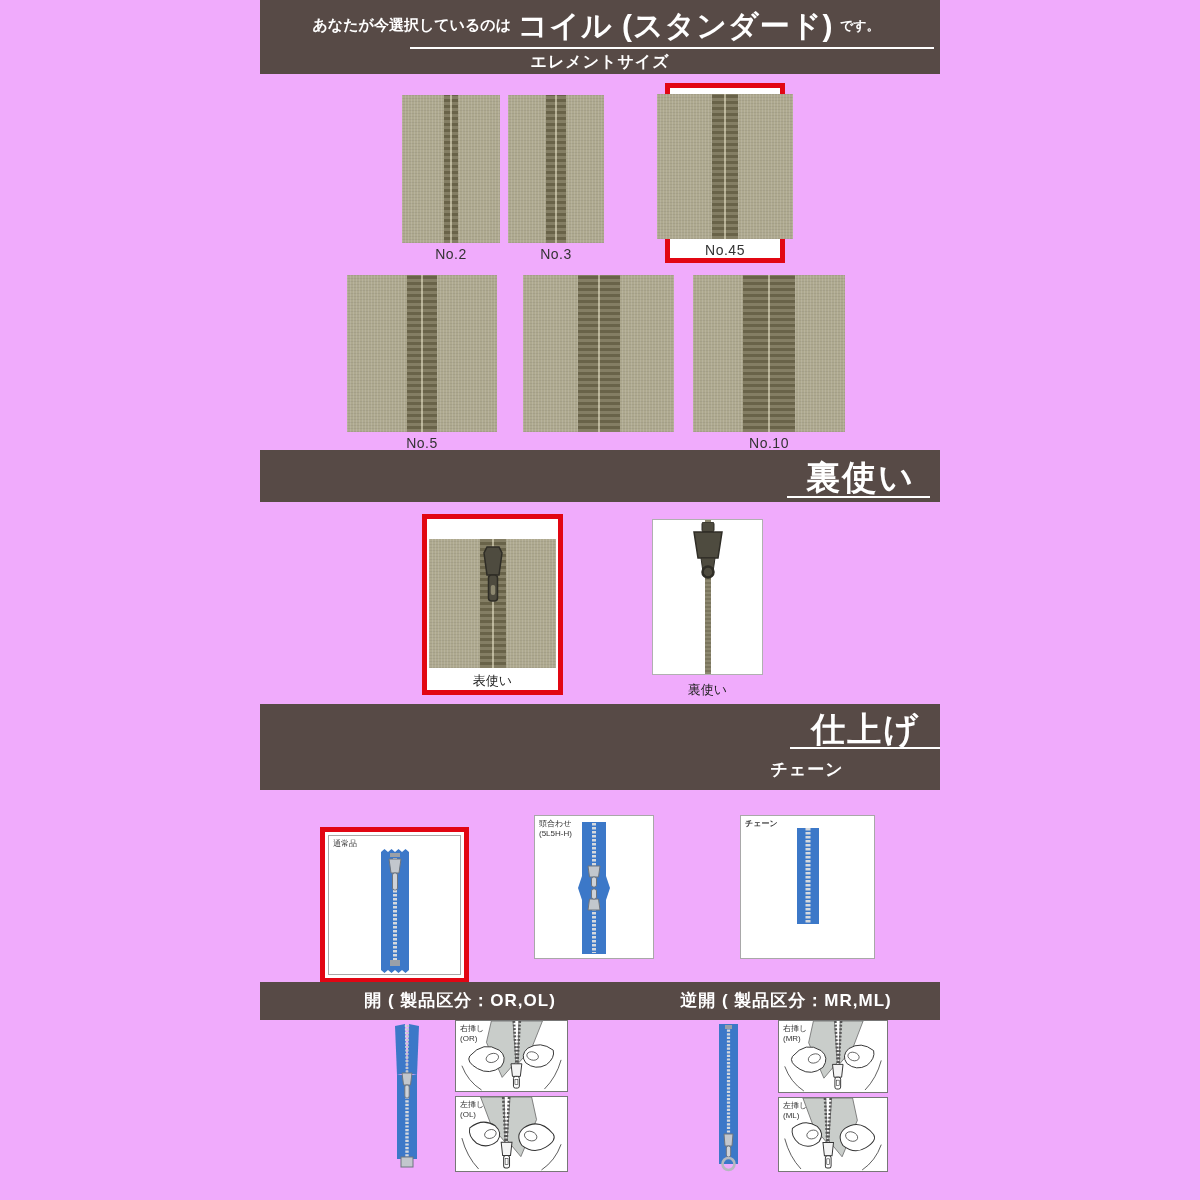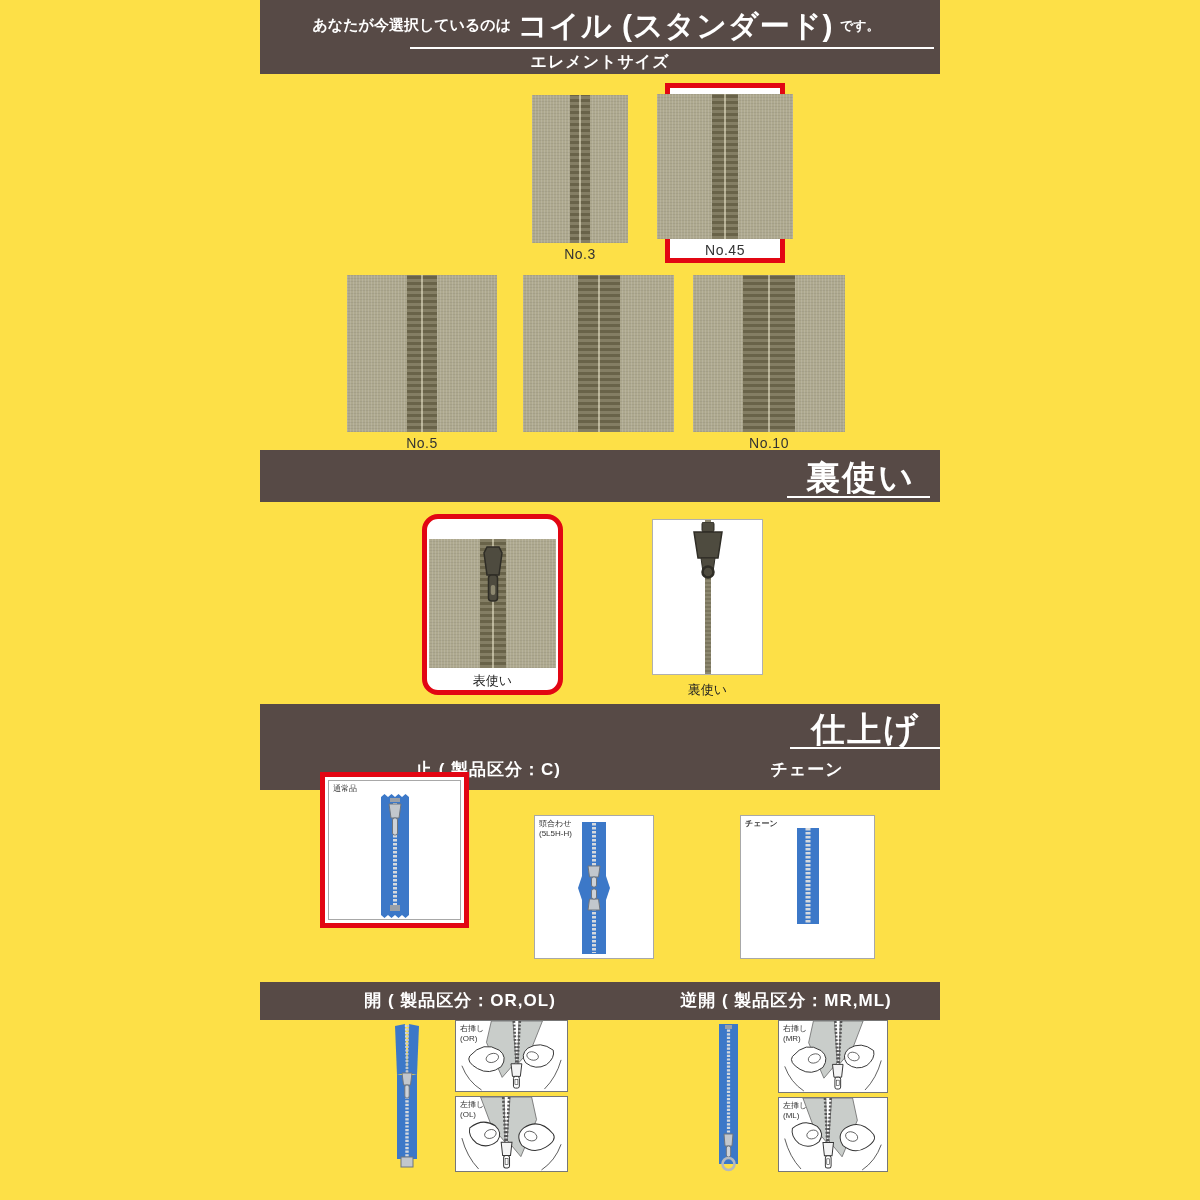--- a/index.html
+++ b/index.html
@@ -1,16 +1,16 @@
 <!DOCTYPE html>
 <html><head>
 <meta charset="utf-8">
 <style>
   html,body{margin:0;padding:0;background:#fff;}
-  .page{position:relative;width:1200px;height:1200px;background:#fde047;overflow:hidden;
+  .page{position:relative;width:1200px;height:1200px;background:#f0abfc;overflow:hidden;
         font-family:"Liberation Sans","DejaVu Sans",sans-serif;color:#222;}
   .bar{position:absolute;left:260px;width:680px;background:#574a46;color:#fff;}
   
   .hdr{top:0;height:74px;}
   .hdr-line1{position:absolute;top:6px;left:0;right:8px;text-align:center;white-space:nowrap;}
   .hdr-pre{font-size:15px;font-weight:bold;vertical-align:6px;}
   .hdr-sel{font-size:30px;font-weight:bold;letter-spacing:1px;margin:0 2px;}
   .hdr-suf{font-size:13px;font-weight:bold;vertical-align:6px;}
   .hdr-underline{position:absolute;top:47px;left:150px;right:6px;height:2px;background:#fff;}
   .hdr-sub{position:absolute;top:52px;left:0;right:0;text-align:center;font-size:16px;font-weight:bold;letter-spacing:1px;}
@@ -55,21 +55,27 @@
   <div class="bar hdr">
     <div class="hdr-line1">
       <span class="hdr-pre">あなたが今選択しているのは</span>
       <span class="hdr-sel">コイル (スタンダード)</span>
       <span class="hdr-suf">です。</span>
     </div>
     <div class="hdr-underline"></div>
     <div class="hdr-sub">エレメントサイズ</div>
   </div>
 
-  <div class="cell" style="left:532px;top:95px;">
+  <div class="cell" style="left:402px;top:95px;">
+    <div class="khaki" style="width:98px;height:148px;">
+        <div class="chain ch14"></div>
+      </div>
+    <div class="size-label">No.2</div>
+  </div>
+  <div class="cell" style="left:508px;top:95px;">
     <div class="khaki" style="width:96px;height:148px;">
         <div class="chain ch20"></div>
       </div>
     <div class="size-label">No.3</div>
   </div>
   <div class="selbox" style="left:665px;top:83px;width:120px;height:180px;padding-top:6px;">
     <div class="khaki" style="width:136px;height:148px;">
         <div class="chain ch26"></div>
       </div>
     <div class="size-label">No.45</div>
@@ -92,21 +98,21 @@
         <div class="chain ch52"></div>
       </div>
     <div class="size-label">No.10</div>
   </div>
 
   <div class="bar" style="top:450px;height:52px;">
     <div class="sec-title" style="top:5px;right:25px;">裏使い</div>
     <div class="sec-underline" style="top:46px;right:10px;width:143px;"></div>
   </div>
 
-  <div class="selbox" style="left:422px;top:514px;width:141px;height:181px;padding-top:20px;border-radius:16px;">
+  <div class="selbox" style="left:422px;top:514px;width:141px;height:181px;padding-top:20px;">
     <div class="khaki photo" style="width:127px;height:151px;">
       <div class="chain ch26"></div>
       <svg class="svgabs" style="left:50%;top:6px;transform:translateX(-50%);" width="34" height="78" viewBox="0 0 34 78">
         <path d="M11 2 h12 l3 6 l-3 22 h-12 l-3 -22 Z" fill="#4e4b3f" stroke="#2f2d26" stroke-width="1.5"></path>
         <rect x="12.5" y="30" width="9" height="26" rx="3" fill="#4e4b3f" stroke="#2f2d26" stroke-width="1.5"></rect>
         <rect x="14.8" y="40" width="4.4" height="10" rx="2" fill="#8d8870"></rect>
       </svg>
     </div>
     <div class="cap" style="margin-top:4px;">表使い</div>
   </div>
@@ -119,25 +125,24 @@
         <path d="M15 36 h14 l-2 14 a5 5 0 0 1 -10 0 Z" fill="#4e4b3f" stroke="#2f2d26"></path>
         <circle cx="22" cy="50" r="5.5" fill="none" stroke="#2f2d26" stroke-width="2.5"></circle>
       </svg>
     </div>
     <div class="cap" style="margin-top:6px;">裏使い</div>
   </div>
 
   <div class="bar" style="top:704px;height:86px;">
     <div class="sec-title" style="top:3px;right:20px;">仕上げ</div>
     <div class="sec-underline" style="top:43px;right:0;width:150px;"></div>
-    <div class="sub-label" style="left:88px;width:280px;bottom:9px;">止 ( 製品区分：C)</div>
     <div class="sub-label" style="left:427px;width:240px;bottom:9px;">チェーン</div>
   </div>
 
-  <div class="selbox" style="left:320px;top:772px;width:149px;height:156px;">
+  <div class="selbox" style="left:320px;top:827px;width:149px;height:156px;">
     <div class="card" style="left:3px;top:3px;right:3px;bottom:3px;">
       <div class="tinylabel">通常品</div>
       <svg class="svgabs" style="left:50%;top:10px;transform:translateX(-50%);" width="60" height="130" viewBox="0 0 60 130">
         <path d="M16 6 l3.5 -3 l3.5 3 l3.5 -3 l3.5 3 l3.5 -3 l3.5 3 l3.5 -3 l3.5 3 v118 l-3.5 3 l-3.5 -3 l-3.5 3 l-3.5 -3 l-3.5 3 l-3.5 -3 l-3.5 3 l-3.5 -3 Z" fill="#3c78c8"></path>
         <line x1="30" y1="8" x2="30" y2="120" stroke="#d6d9dd" stroke-width="4" stroke-dasharray="2.5 1.5"></line>
         <rect x="25" y="7" width="10" height="4" fill="#9aa0a8"></rect>
         <path d="M24 13 h12 l-2 14 h-8 Z" fill="#c2c7cd" stroke="#6d747e"></path>
         <rect x="27.5" y="27" width="5" height="17" rx="2" fill="#ced2d7" stroke="#6d747e"></rect>
         <rect x="25" y="114" width="10" height="6" fill="#9aa0a8"></rect>
       </svg>

